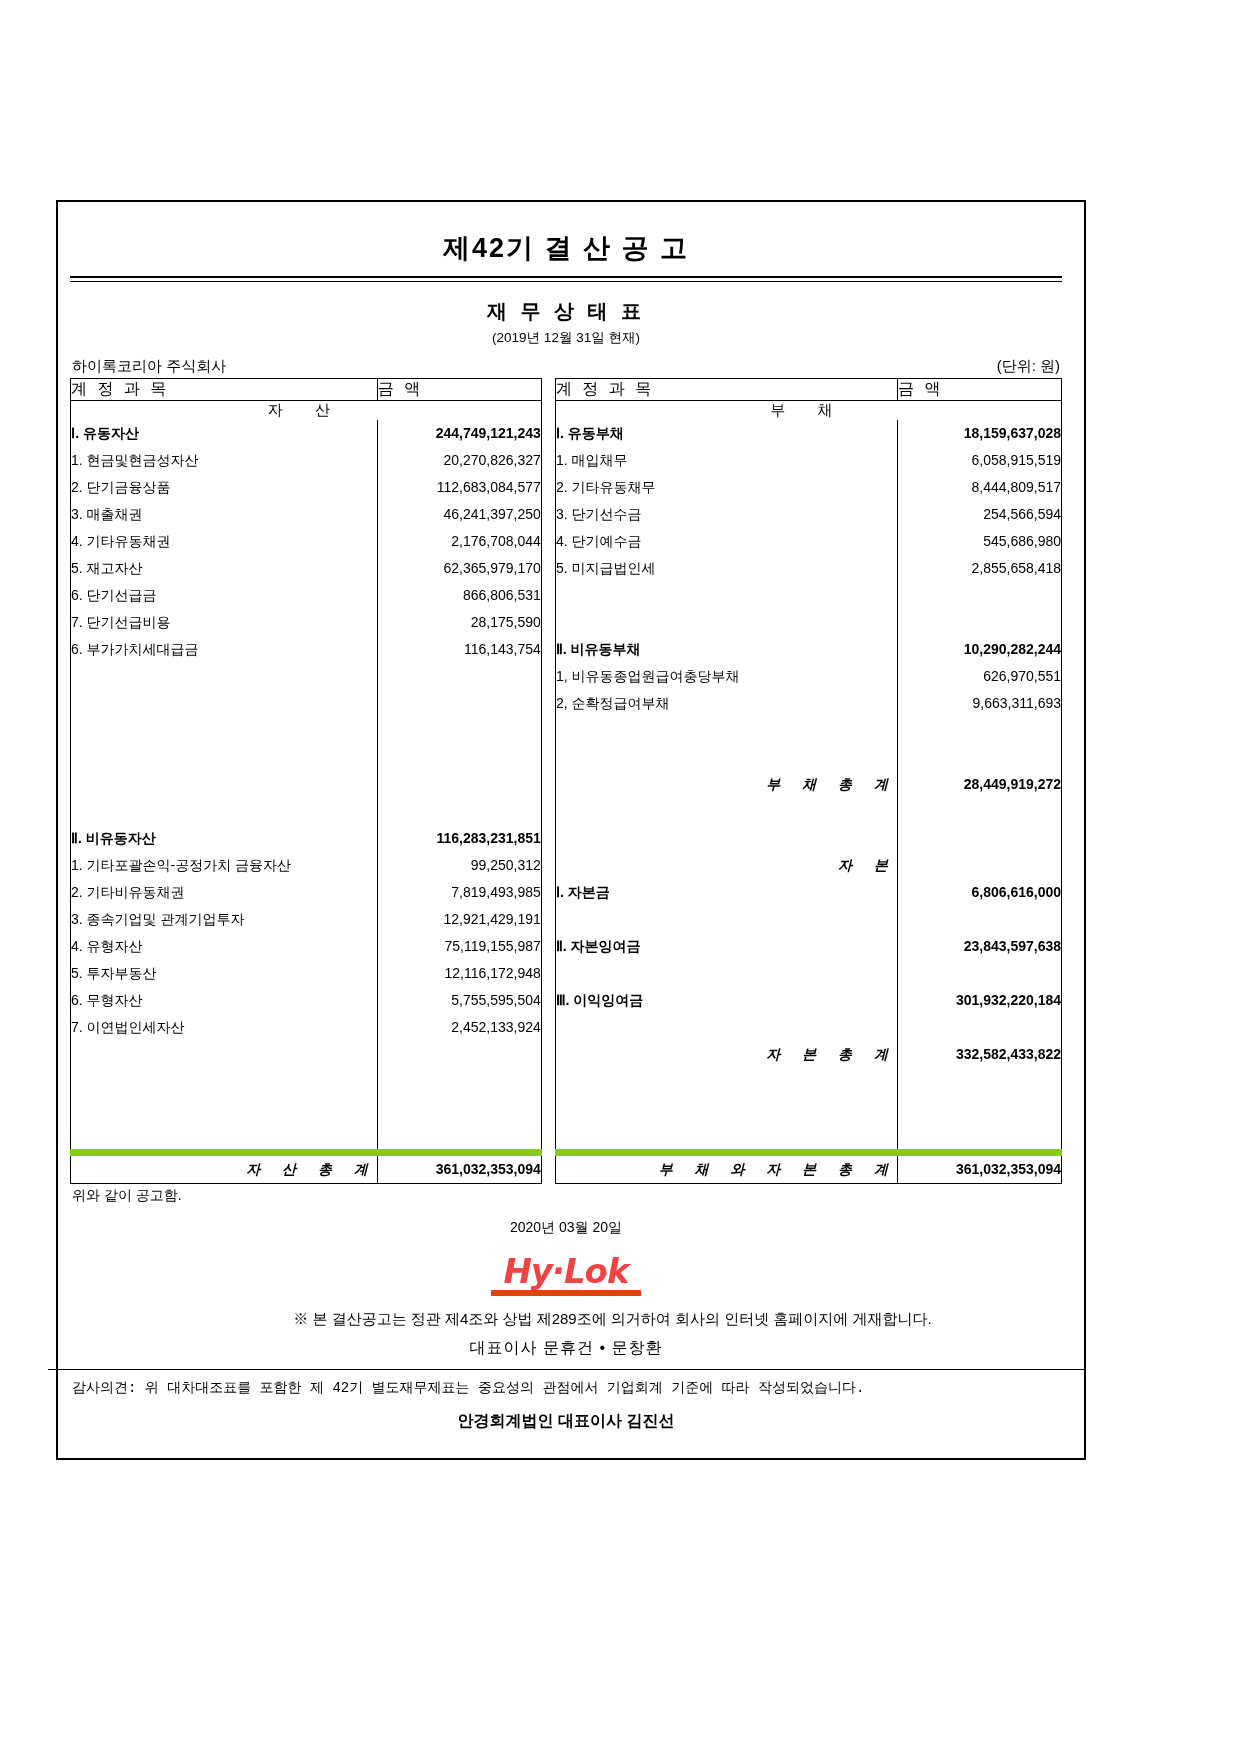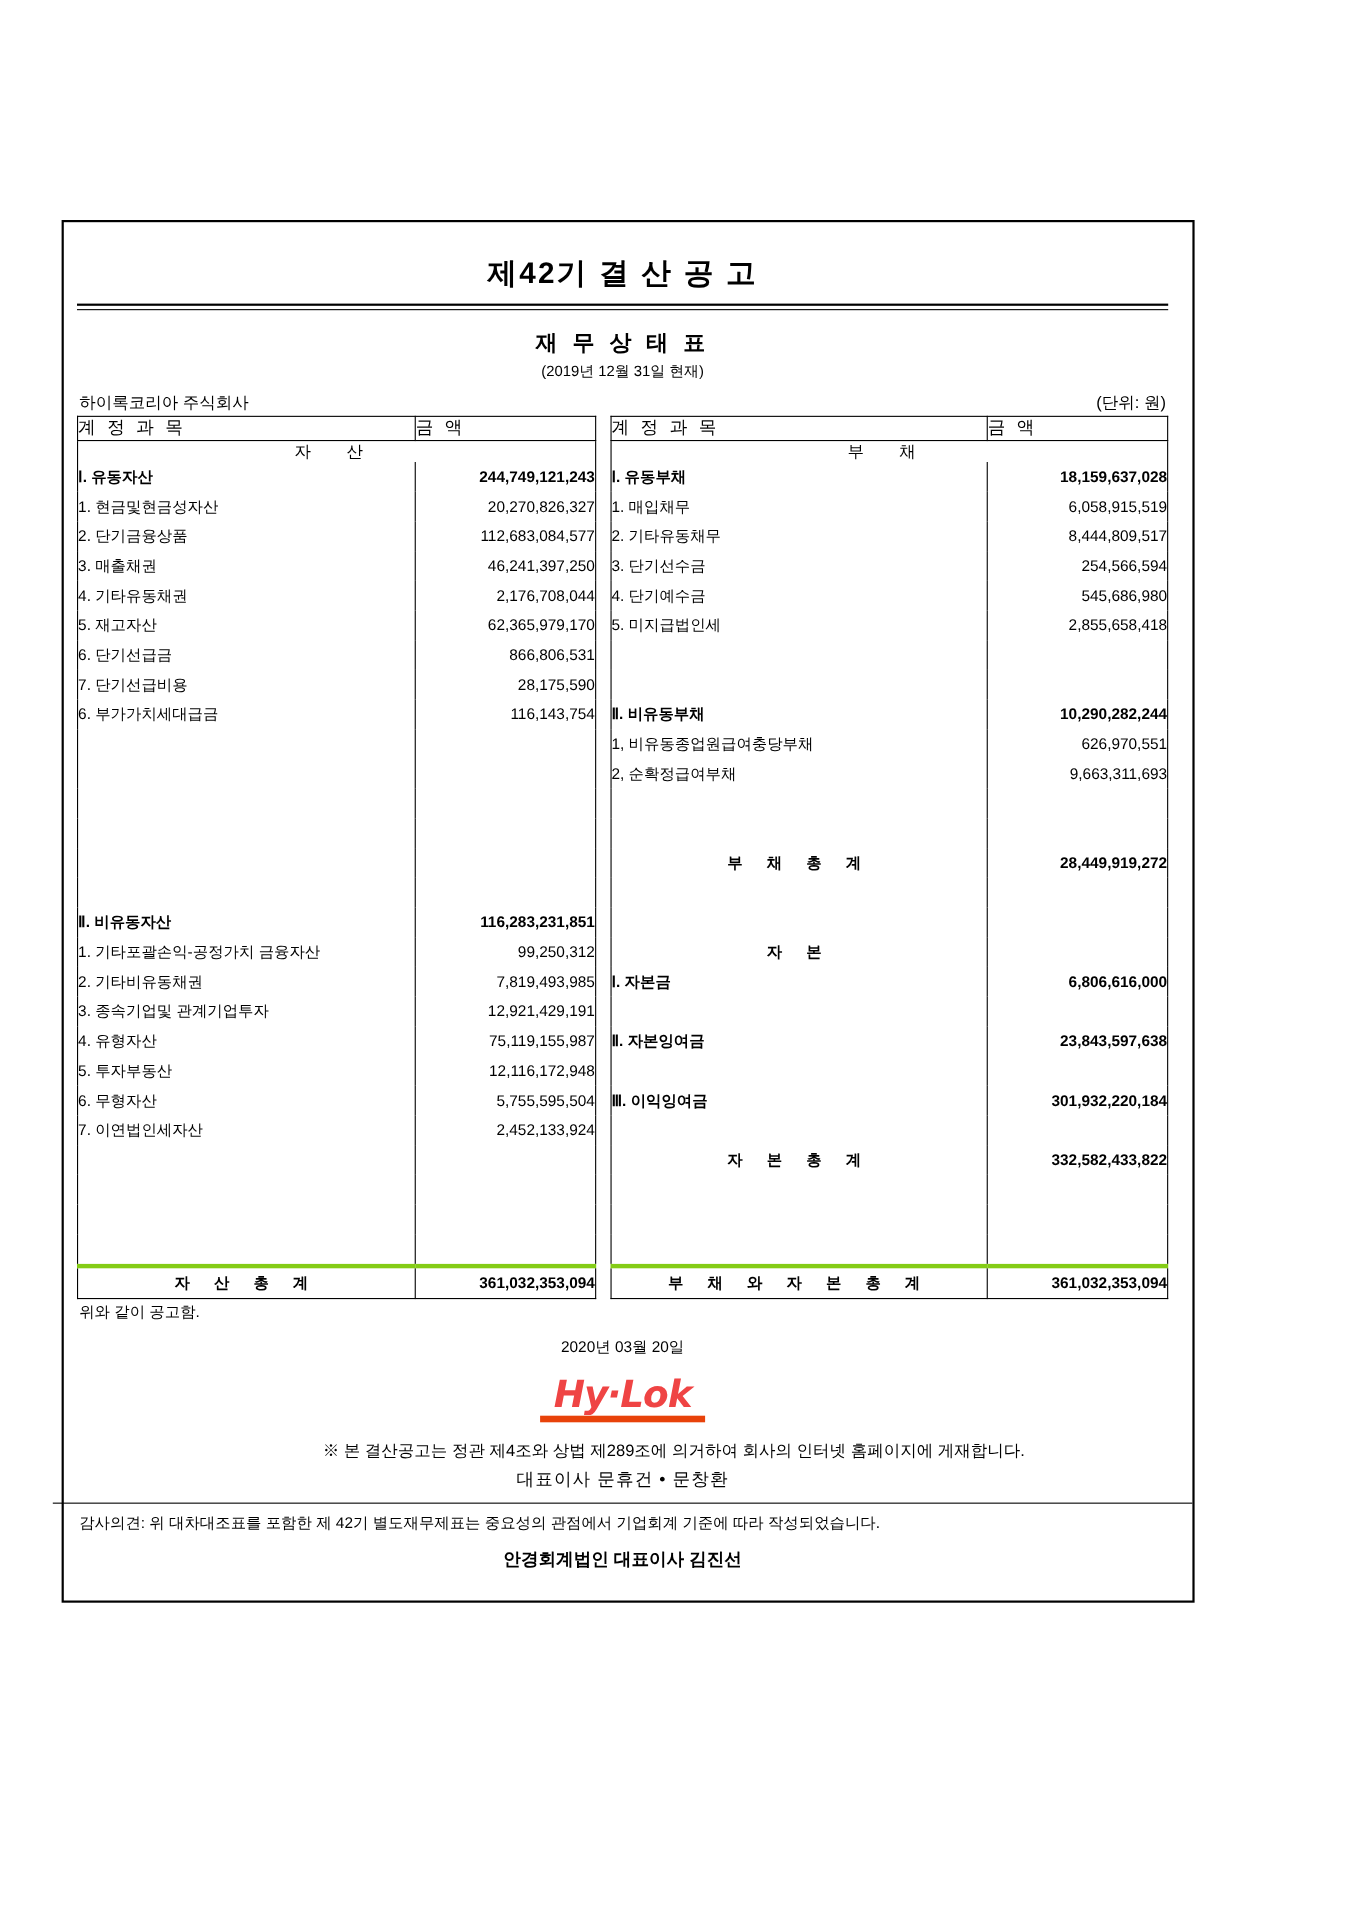--- a/index.html
+++ b/index.html
@@ -99,28 +99,29 @@
   .amt-cell {
     padding-right: 10px;
     text-align: right;
     height: 27px;
     line-height: 27px;
     white-space: nowrap;
   }
   .bold { font-weight: bold; }
   .indent { padding-left: 26px; }
   .center-label {
-    text-align: center;
+    text-align: right;
     letter-spacing: 9px;
     font-weight: bold;
     padding-left: 0;
+    font-style: italic;
   }
   .total-row .label-cell,
   .total-row .amt-cell {
-    border-top: 4px solid #84cc16;
+    border-top: 7px solid #84cc16;
     border-bottom: 1px solid #000;
     font-weight: bold;
   }
   .below-note {
     font-size: 14px;
     padding: 3px 2px 0 2px;
   }
   .date-line {
     text-align: center;
     font-size: 14px;
@@ -149,20 +150,21 @@
     margin-bottom: 10px;
     letter-spacing: 1px;
   }
   .rule {
     border-top: 1px solid #000;
     margin: 6px -22px 0 -22px;
   }
   .audit {
     font-size: 14px;
     padding: 9px 2px 0 2px;
+    font-family: Liberation Mono, monospace;
   }
   .audit-firm {
     text-align: center;
     font-weight: bold;
     font-size: 16px;
     margin-top: 14px;
     margin-bottom: 16px;
   }
   .footnote {
     position: absolute;

